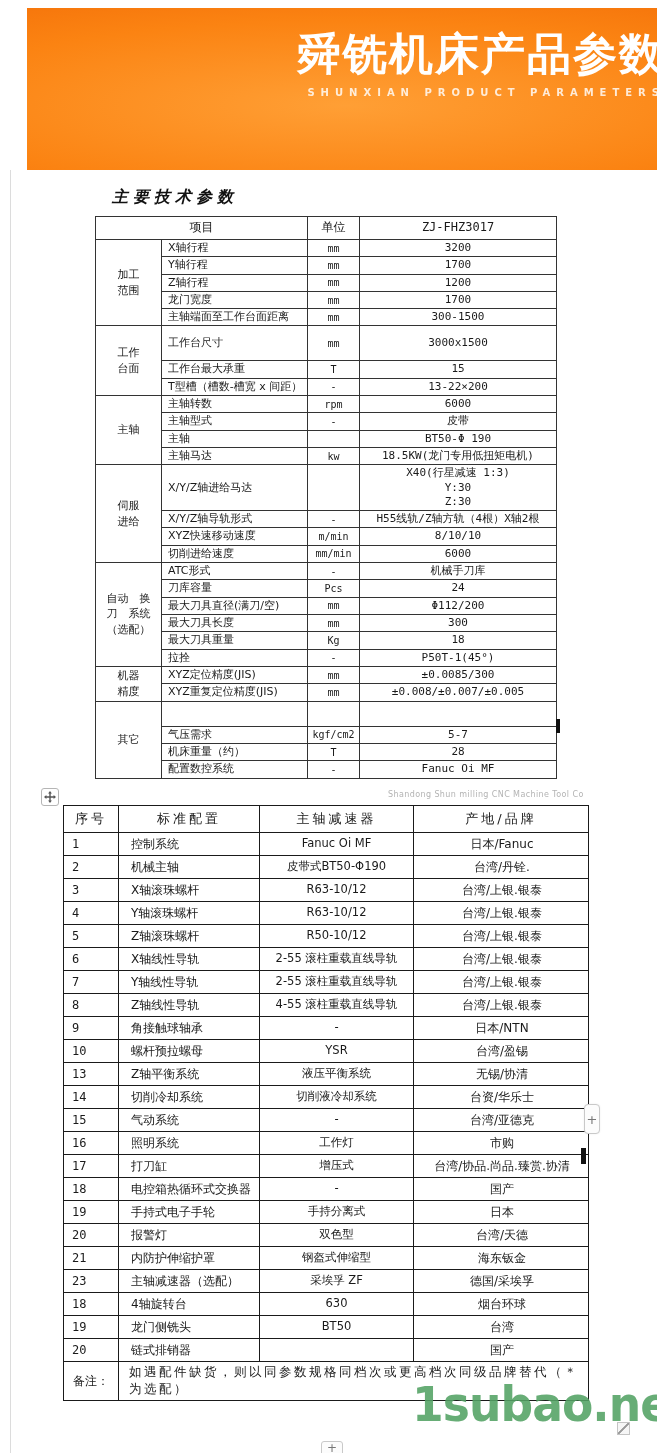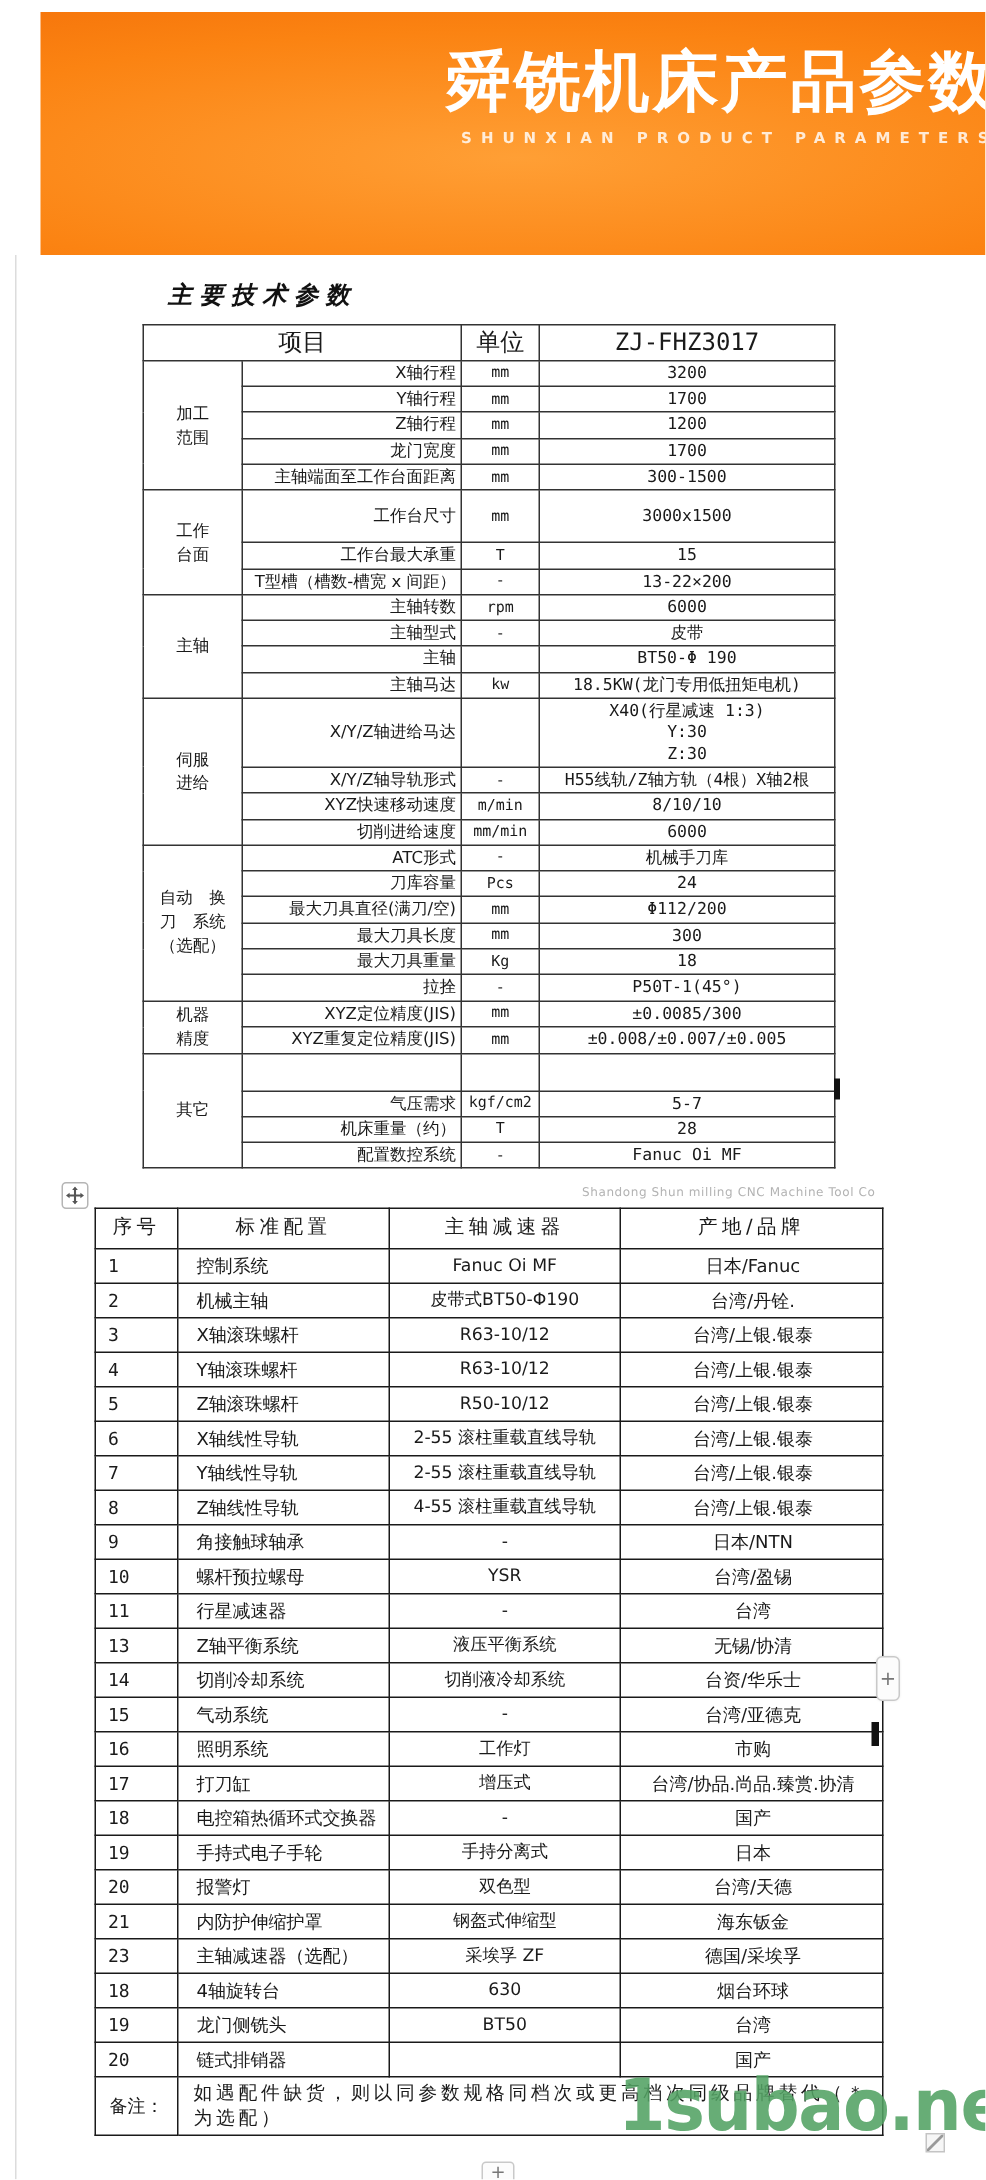--- a/index.html
+++ b/index.html
@@ -16,23 +16,23 @@
 
   .left-rule { position:absolute; left:10px; top:170px; width:1px; height:1283px; background:#dcdcdc; }
 
   
   .spec-title { position:absolute; left:112px; top:187px; font-size:16px; font-weight:bold; font-style:italic;
                 letter-spacing:5px; color:#111; font-family:"DejaVu Serif", serif; }
   table { border-collapse:collapse; table-layout:fixed; background:#fff; }
   .spec-table { position:absolute; left:95px; top:216px; width:461px; font-size:11px; }
   .spec-table th, .spec-table td { border:1px solid #333; padding:1px 3px; text-align:center;
                                    line-height:1.3; overflow:hidden; }
-  .spec-table th { font-weight:normal; font-size:16px; height:20px; }
+  .spec-table th { font-weight:normal; font-size:12px; height:20px; }
   .spec-table td { height:14px; }
-  .spec-table td.item-cell { text-align:right; padding-left:6px; }
+  .spec-table td.item-cell { text-align:left; padding-left:6px; }
   .spec-table td.group-cell { white-space:pre-line; line-height:1.45; }
   .spec-table td.value-cell, .spec-table td.unit-cell, .spec-table th.model-col, .spec-table th.unit-col
       { font-family:"DejaVu Sans Mono","DejaVu Sans", monospace; }
   .spec-table td.value-cell { white-space:pre-line; font-size:11px; }
   .spec-table td.unit-cell { font-size:10px; }
   .spec-table tbody tr:nth-child(6) td { height:32px; }   
   .spec-table tbody tr:nth-child(25) td { height:22px; }  
 
   
   .wm-company { position:absolute; left:388px; top:790px; font-size:8px; color:#b3b3b3; letter-spacing:0.4px; }
@@ -332,26 +332,20 @@
           <td class="c2">-</td>
           <td class="c3">日本/NTN</td>
         </tr>
         <tr>
           <td class="c0">10</td>
           <td class="c1">螺杆预拉螺母</td>
           <td class="c2">YSR</td>
           <td class="c3">台湾/盈锡</td>
         </tr>
         <tr>
-          <td class="c0">11</td>
-          <td class="c1">行星减速器</td>
-          <td class="c2">-</td>
-          <td class="c3">台湾</td>
-        </tr>
-        <tr>
           <td class="c0">13</td>
           <td class="c1">Z轴平衡系统</td>
           <td class="c2">液压平衡系统</td>
           <td class="c3">无锡/协清</td>
         </tr>
         <tr>
           <td class="c0">14</td>
           <td class="c1">切削冷却系统</td>
           <td class="c2">切削液冷却系统</td>
           <td class="c3">台资/华乐士</td>

